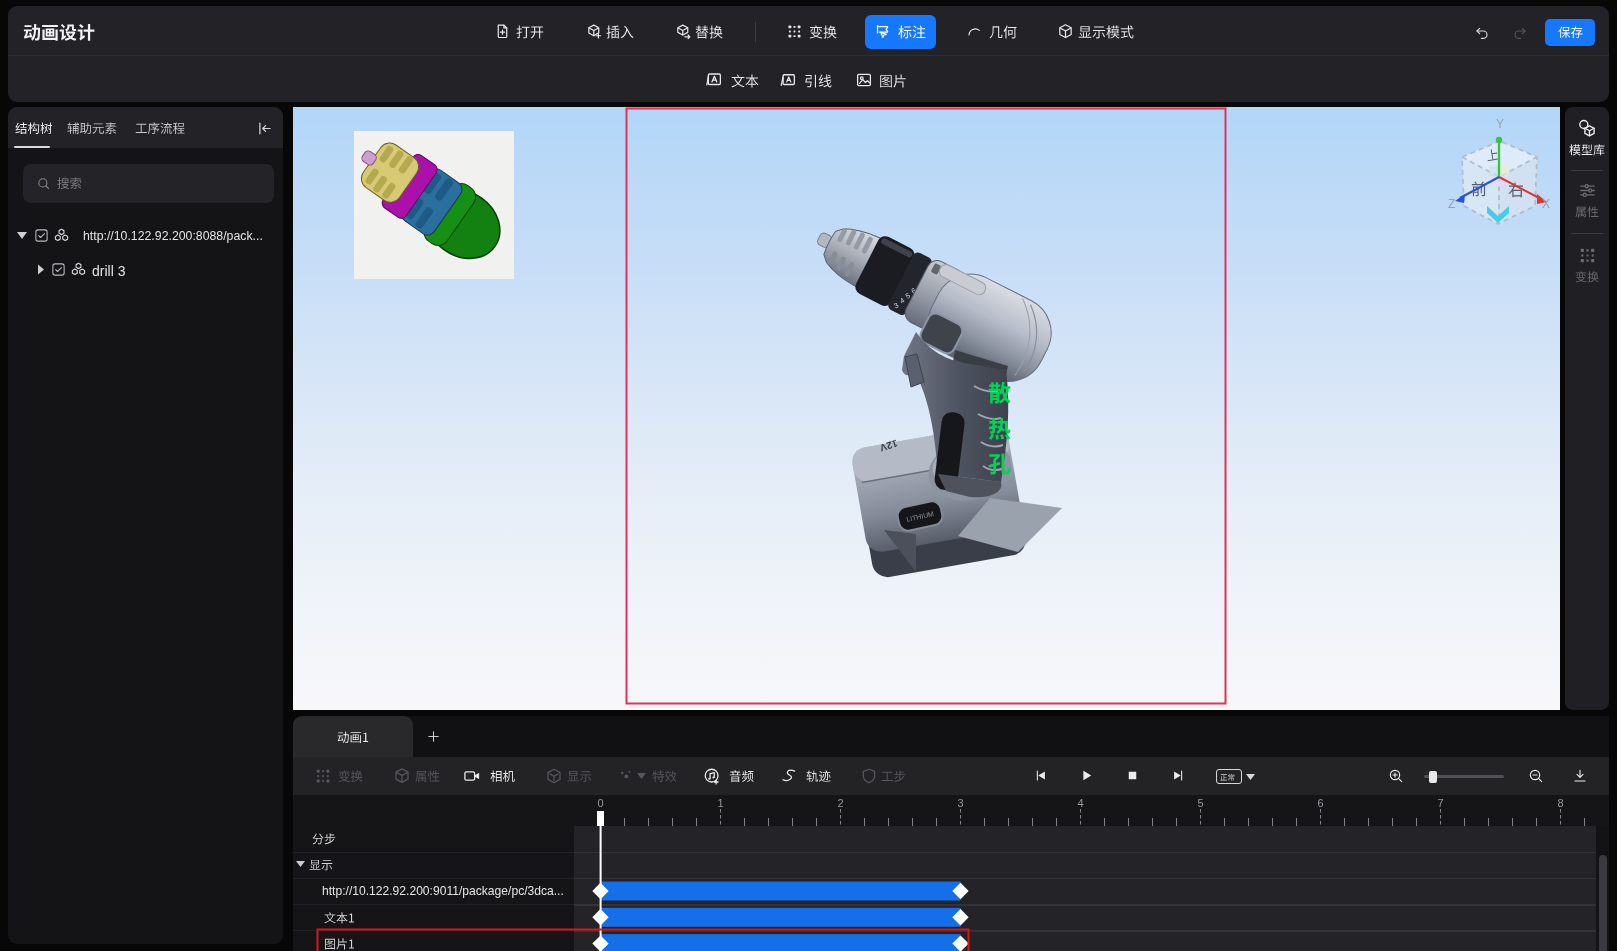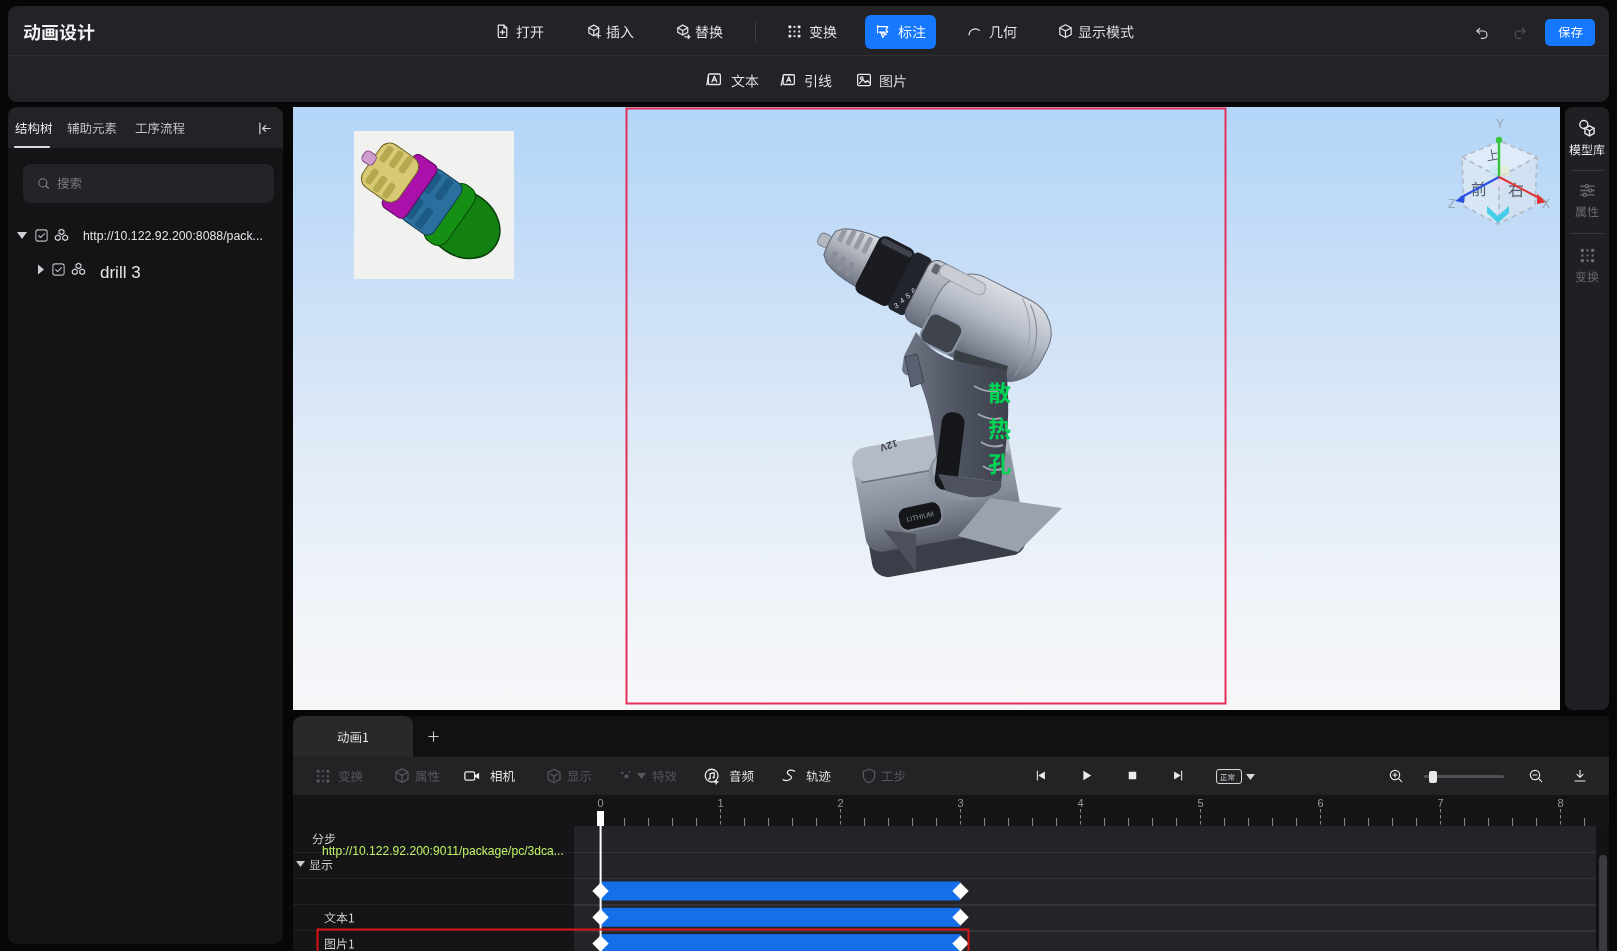--- a/index.html
+++ b/index.html
@@ -152,21 +152,21 @@
   </svg>
 <svg class="ic" style="left:51px;top:262px;color:#b9b9be" width="15" height="15" viewBox="0 0 24 24" stroke="#b9b9be" stroke-width="1.7" stroke-linecap="round" stroke-linejoin="round">
     <rect x="3" y="3" width="18" height="18" rx="3.5" fill="none"></rect>
     <path d="M7.5 12.2l3 3L16.8 9" fill="none"></path>
   </svg>
 <svg class="ic" style="left:70px;top:261px;color:#d0d0d4" width="17" height="17" viewBox="0 0 24 24" stroke="#d0d0d4" stroke-width="1.7" stroke-linecap="round" stroke-linejoin="round">
     <path d="M12 3.2l3.4 1.9v3.8L12 10.8 8.6 8.9V5.1z" fill="none"></path>
     <path d="M6.8 11.4l3.4 1.9v3.8l-3.4 1.9-3.4-1.9v-3.8z" fill="none"></path>
     <path d="M17.2 11.4l3.4 1.9v3.8l-3.4 1.9-3.4-1.9v-3.8z" fill="none"></path>
   </svg>
-<div class="lt" style="left:100px;top:263px;font-size:17px;color:#e4e4e7">drill 3</div>
+<div class="lt" style="left:92px;top:263px;font-size:14px;color:#e4e4e7">drill 3</div>
 <div class="abs" style="left:1565px;top:107px;width:44px;height:603px;background:#202024;border-radius:8px"></div>
 <svg class="ic" style="left:1577px;top:118px;color:#e8e8ea" width="20" height="20" viewBox="0 0 24 24" stroke="#e8e8ea" stroke-width="1.7" stroke-linecap="round" stroke-linejoin="round">
     <circle cx="8.2" cy="7.8" r="4.8" fill="none"></circle>
     <path d="M15 9.5l5.5 3v6l-5.5 3-5.5-3v-6z" fill="none"></path>
     <path d="M9.5 12.3l5.5 3 5.5-3M15 15.3V21" fill="none"></path>
   </svg>
 <svg class="ct" style="left:1569px;top:142.6px" width="38" height="15">
     <path fill="#f0f0f2" transform="translate(0,11.4)" d="M5.7 -5H9.8V-4.1H5.7ZM5.7 -6.5H9.8V-5.7H5.7ZM8.8 -10.1V-9.1H6.9V-10.1H6.1V-9.1H4.3V-8.3H6.1V-7.4H6.9V-8.3H8.8V-7.4H9.7V-8.3H11.3V-9.1H9.7V-10.1ZM4.8 -7.2V-3.5H7.3C7.2 -3.1 7.2 -2.8 7.1 -2.5H4.1V-1.7H6.8C6.4 -0.8 5.5 -0.1 3.7 0.2C3.9 0.4 4.1 0.8 4.2 1C6.3 0.5 7.3 -0.4 7.8 -1.7C8.4 -0.4 9.5 0.5 11 1C11.2 0.7 11.4 0.4 11.6 0.2C10.2 -0.1 9.2 -0.7 8.6 -1.7H11.3V-2.5H8C8.1 -2.8 8.1 -3.1 8.1 -3.5H10.7V-7.2ZM2.1 -10.1V-7.8H0.6V-6.9H2.1V-6.9C1.8 -5.3 1.1 -3.4 0.4 -2.4C0.5 -2.1 0.8 -1.8 0.9 -1.5C1.3 -2.2 1.8 -3.3 2.1 -4.5V0.9H3V-5.2C3.3 -4.6 3.7 -3.8 3.8 -3.4L4.4 -4.1C4.2 -4.5 3.3 -6 3 -6.4V-6.9H4.2V-7.8H3V-10.1Z M19.6 -9.4V-5.4H20.4V-9.4ZM21.9 -10V-4.6C21.9 -4.5 21.8 -4.4 21.6 -4.4C21.4 -4.4 20.8 -4.4 20.2 -4.4C20.3 -4.2 20.4 -3.9 20.5 -3.6C21.3 -3.6 21.9 -3.6 22.3 -3.8C22.6 -3.9 22.7 -4.1 22.7 -4.6V-10ZM16.7 -8.8V-7.1H15.2V-7.2V-8.8ZM12.8 -7.1V-6.3H14.3C14.1 -5.5 13.7 -4.7 12.7 -4.1C12.9 -4 13.2 -3.6 13.3 -3.5C14.5 -4.2 15 -5.3 15.1 -6.3H16.7V-3.8H17.5V-6.3H18.9V-7.1H17.5V-8.8H18.6V-9.6H13.2V-8.8H14.3V-7.2V-7.1ZM17.6 -4V-2.7H13.8V-1.8H17.6V-0.3H12.6V0.5H23.4V-0.3H18.5V-1.8H22.2V-2.7H18.5V-4Z M27.9 -2.9C28 -3 28.4 -3.1 29 -3.1H31.1V-1.7H26.8V-0.9H31.1V0.9H32V-0.9H35.4V-1.7H32V-3.1H34.7V-3.9H32V-5.2H31.1V-3.9H28.8C29.2 -4.5 29.6 -5.1 29.9 -5.8H34.9V-6.6H30.3L30.7 -7.5L29.8 -7.8C29.7 -7.4 29.5 -7 29.3 -6.6H27.1V-5.8H28.9C28.6 -5.2 28.4 -4.7 28.2 -4.5C28 -4.1 27.8 -3.9 27.6 -3.8C27.7 -3.6 27.9 -3.1 27.9 -2.9ZM29.6 -9.9C29.8 -9.6 30 -9.2 30.2 -8.9H25.5V-5.4C25.5 -3.7 25.4 -1.2 24.4 0.5C24.6 0.6 25 0.9 25.1 1C26.2 -0.8 26.3 -3.5 26.3 -5.4V-8H35.4V-8.9H31.2C31.1 -9.2 30.8 -9.7 30.5 -10.1Z"></path>
   </svg>
 <div class="abs" style="left:1571px;top:170px;width:32px;height:1px;background:#3a3a3f"></div>
@@ -535,21 +535,21 @@
 <div class="abs" style="left:1599px;top:855px;width:8px;height:96px;background:#3a3a3f;border-radius:4px 4px 0 0"></div>
 <svg class="ct" style="left:312px;top:832.1px" width="26" height="15">
     <path fill="#d8d8da" transform="translate(0,11.4)" d="M8.1 -9.9 7.2 -9.5C8.1 -7.8 9.5 -5.8 10.8 -4.7C11 -5 11.3 -5.3 11.5 -5.5C10.3 -6.4 8.8 -8.2 8.1 -9.9ZM3.9 -9.8C3.2 -8 2 -6.3 0.5 -5.3C0.7 -5.1 1.1 -4.8 1.3 -4.6C1.6 -4.9 1.9 -5.2 2.2 -5.5V-4.7H4.6C4.3 -2.6 3.6 -0.7 0.8 0.2C1 0.4 1.2 0.8 1.3 1C4.4 -0.1 5.2 -2.3 5.5 -4.7H8.8C8.6 -1.7 8.5 -0.5 8.2 -0.2C8 -0 7.9 -0 7.6 -0C7.4 -0 6.6 -0 5.8 -0.1C6 0.2 6.1 0.5 6.1 0.8C6.9 0.9 7.6 0.9 8 0.8C8.4 0.8 8.7 0.7 9 0.4C9.4 -0.1 9.6 -1.4 9.7 -5.1C9.7 -5.2 9.7 -5.5 9.7 -5.5H2.3C3.3 -6.6 4.2 -8 4.8 -9.6Z M15.5 -5C14.9 -4.1 14 -3.1 13.1 -2.4C13.3 -2.3 13.6 -1.9 13.7 -1.8C14.7 -2.5 15.7 -3.6 16.4 -4.8ZM14.5 -9.1V-6.4H12.7V-5.6H17.6V-1.8H18.4C16.9 -0.9 15 -0.3 12.6 0C12.8 0.3 13 0.6 13.1 0.9C17.7 0.2 20.7 -1.4 22.3 -4.5L21.5 -4.9C20.8 -3.6 19.8 -2.6 18.5 -1.8V-5.6H23.2V-6.4H18.6V-8H22.2V-8.8H18.6V-10.1H17.7V-6.4H15.4V-9.1Z"></path>
   </svg>
 <svg class="ic" style="left:296px;top:861px" width="9" height="7">
     <path d="M0 0h9L4.5 6z" fill="#cccccf"></path>
   </svg>
 <svg class="ct" style="left:309px;top:858.1px" width="26" height="15">
     <path fill="#d8d8da" transform="translate(0,11.4)" d="M2.9 -6.8H9.1V-5.6H2.9ZM2.9 -8.8H9.1V-7.5H2.9ZM2.1 -9.5V-4.9H10V-9.5ZM9.8 -4C9.4 -3.2 8.7 -2.2 8.2 -1.5L8.9 -1.2C9.4 -1.8 10.1 -2.8 10.6 -3.6ZM1.5 -3.6C2 -2.8 2.6 -1.7 2.8 -1.1L3.6 -1.5C3.3 -2.1 2.7 -3.1 2.2 -3.9ZM6.9 -4.4V-0.5H5.1V-4.4H4.2V-0.5H0.5V0.4H11.5V-0.5H7.7V-4.4Z M14.8 -4.2C14.3 -2.9 13.4 -1.5 12.4 -0.7C12.6 -0.6 13.1 -0.3 13.2 -0.1C14.2 -1.1 15.1 -2.5 15.7 -4ZM20.2 -3.8C21.1 -2.7 22 -1.1 22.3 -0.1L23.2 -0.5C22.8 -1.5 21.9 -3.1 21 -4.2ZM13.8 -9.2V-8.3H22.2V-9.2ZM12.7 -6.3V-5.4H17.5V-0.2C17.5 -0 17.5 0 17.2 0C17 0 16.2 0 15.4 0C15.6 0.3 15.7 0.7 15.7 0.9C16.8 0.9 17.5 0.9 17.9 0.8C18.4 0.6 18.5 0.4 18.5 -0.2V-5.4H23.3V-6.3Z"></path>
   </svg>
-<div class="lt" style="left:322px;top:844px;font-size:12.1px;color:#bef264">http://10.122.92.200:9011/package/pc/3dca...</div>
+<div class="lt" style="left:322px;top:884px;font-size:12.1px;color:#e5e5e5">http://10.122.92.200:9011/package/pc/3dca...</div>
 <svg class="ct" style="left:324px;top:910.6px" width="33" height="15">
     <path fill="#d8d8da" transform="translate(0,11.4)" d="M5.1 -9.9C5.4 -9.3 5.8 -8.5 6 -8L7 -8.3C6.8 -8.8 6.4 -9.6 6 -10.2ZM0.6 -8V-7.1H2.5C3.2 -5.3 4.1 -3.7 5.4 -2.4C4 -1.3 2.4 -0.5 0.4 0.1C0.6 0.3 0.9 0.7 1 0.9C3 0.3 4.7 -0.6 6 -1.8C7.4 -0.6 9 0.3 11 0.9C11.1 0.6 11.4 0.2 11.6 0C9.7 -0.4 8.1 -1.3 6.7 -2.4C7.9 -3.6 8.9 -5.2 9.6 -7.1H11.4V-8ZM6 -3C4.9 -4.2 4 -5.5 3.4 -7.1H8.5C7.9 -5.5 7.1 -4.1 6 -3Z M17.5 -10.1V-7.5H12.8V-6.6H16.4C15.5 -4.6 14 -2.7 12.4 -1.7C12.7 -1.5 13 -1.2 13.1 -0.9C14.8 -2.1 16.4 -4.3 17.3 -6.6H17.5V-2.2H14.7V-1.3H17.5V1H18.5V-1.3H21.3V-2.2H18.5V-6.6H18.6C19.5 -4.3 21.1 -2.1 22.9 -1C23 -1.2 23.4 -1.6 23.6 -1.8C21.9 -2.7 20.4 -4.6 19.5 -6.6H23.2V-7.5H18.5V-10.1Z M25.1 0H29.9V-0.9H28.1V-8.8H27.3C26.8 -8.5 26.2 -8.3 25.5 -8.2V-7.5H27V-0.9H25.1Z"></path>
   </svg>
 <svg class="ct" style="left:324px;top:936.6px" width="33" height="15">
     <path fill="#d8d8da" transform="translate(0,11.4)" d="M4.5 -3.3C5.5 -3.1 6.7 -2.7 7.4 -2.4L7.7 -3C7.1 -3.3 5.8 -3.7 4.9 -3.9ZM3.3 -1.8C5 -1.6 7 -1.1 8.2 -0.7L8.6 -1.4C7.4 -1.8 5.3 -2.3 3.7 -2.4ZM1 -9.6V1H1.9V0.5H10.1V1H11V-9.6ZM1.9 -0.3V-8.7H10.1V-0.3ZM5 -8.5C4.4 -7.5 3.3 -6.6 2.3 -6C2.5 -5.8 2.8 -5.6 2.9 -5.4C3.3 -5.7 3.7 -6 4 -6.3C4.4 -5.9 4.8 -5.5 5.3 -5.2C4.3 -4.7 3.2 -4.4 2.1 -4.2C2.2 -4 2.4 -3.6 2.5 -3.4C3.7 -3.7 5 -4.1 6.1 -4.8C7.1 -4.2 8.2 -3.8 9.4 -3.6C9.5 -3.8 9.7 -4.1 9.9 -4.2C8.8 -4.4 7.8 -4.8 6.8 -5.2C7.7 -5.8 8.5 -6.5 9 -7.3L8.5 -7.6L8.3 -7.5H5.2C5.4 -7.8 5.6 -8 5.7 -8.2ZM4.5 -6.8 4.6 -6.8H7.7C7.3 -6.4 6.7 -6 6.1 -5.6C5.5 -5.9 4.9 -6.3 4.5 -6.8Z M14.2 -9.8V-5.8C14.2 -3.6 14 -1.4 12.5 0.3C12.7 0.4 13 0.8 13.2 1C14.3 -0.2 14.8 -1.7 15 -3.2H20V1H21V-4.1H15C15.1 -4.7 15.1 -5.2 15.1 -5.8V-6H22.8V-7H19.5V-10.1H18.5V-7H15.1V-9.8Z M25.1 0H29.9V-0.9H28.1V-8.8H27.3C26.8 -8.5 26.2 -8.3 25.5 -8.2V-7.5H27V-0.9H25.1Z"></path>
   </svg>
 <svg class="abs" style="left:293px;top:795px;overflow:visible" width="1316" height="156" viewBox="293 795 1316 156">
     <rect x="600.5" y="881.5" width="360" height="19" fill="#156fe8"></rect>
     <rect x="594.7" y="885.2" width="11.6" height="11.6" transform="rotate(45 600.5 891.0)" fill="#ffffff"></rect>
     <rect x="954.7" y="885.2" width="11.6" height="11.6" transform="rotate(45 960.5 891.0)" fill="#ffffff"></rect>

